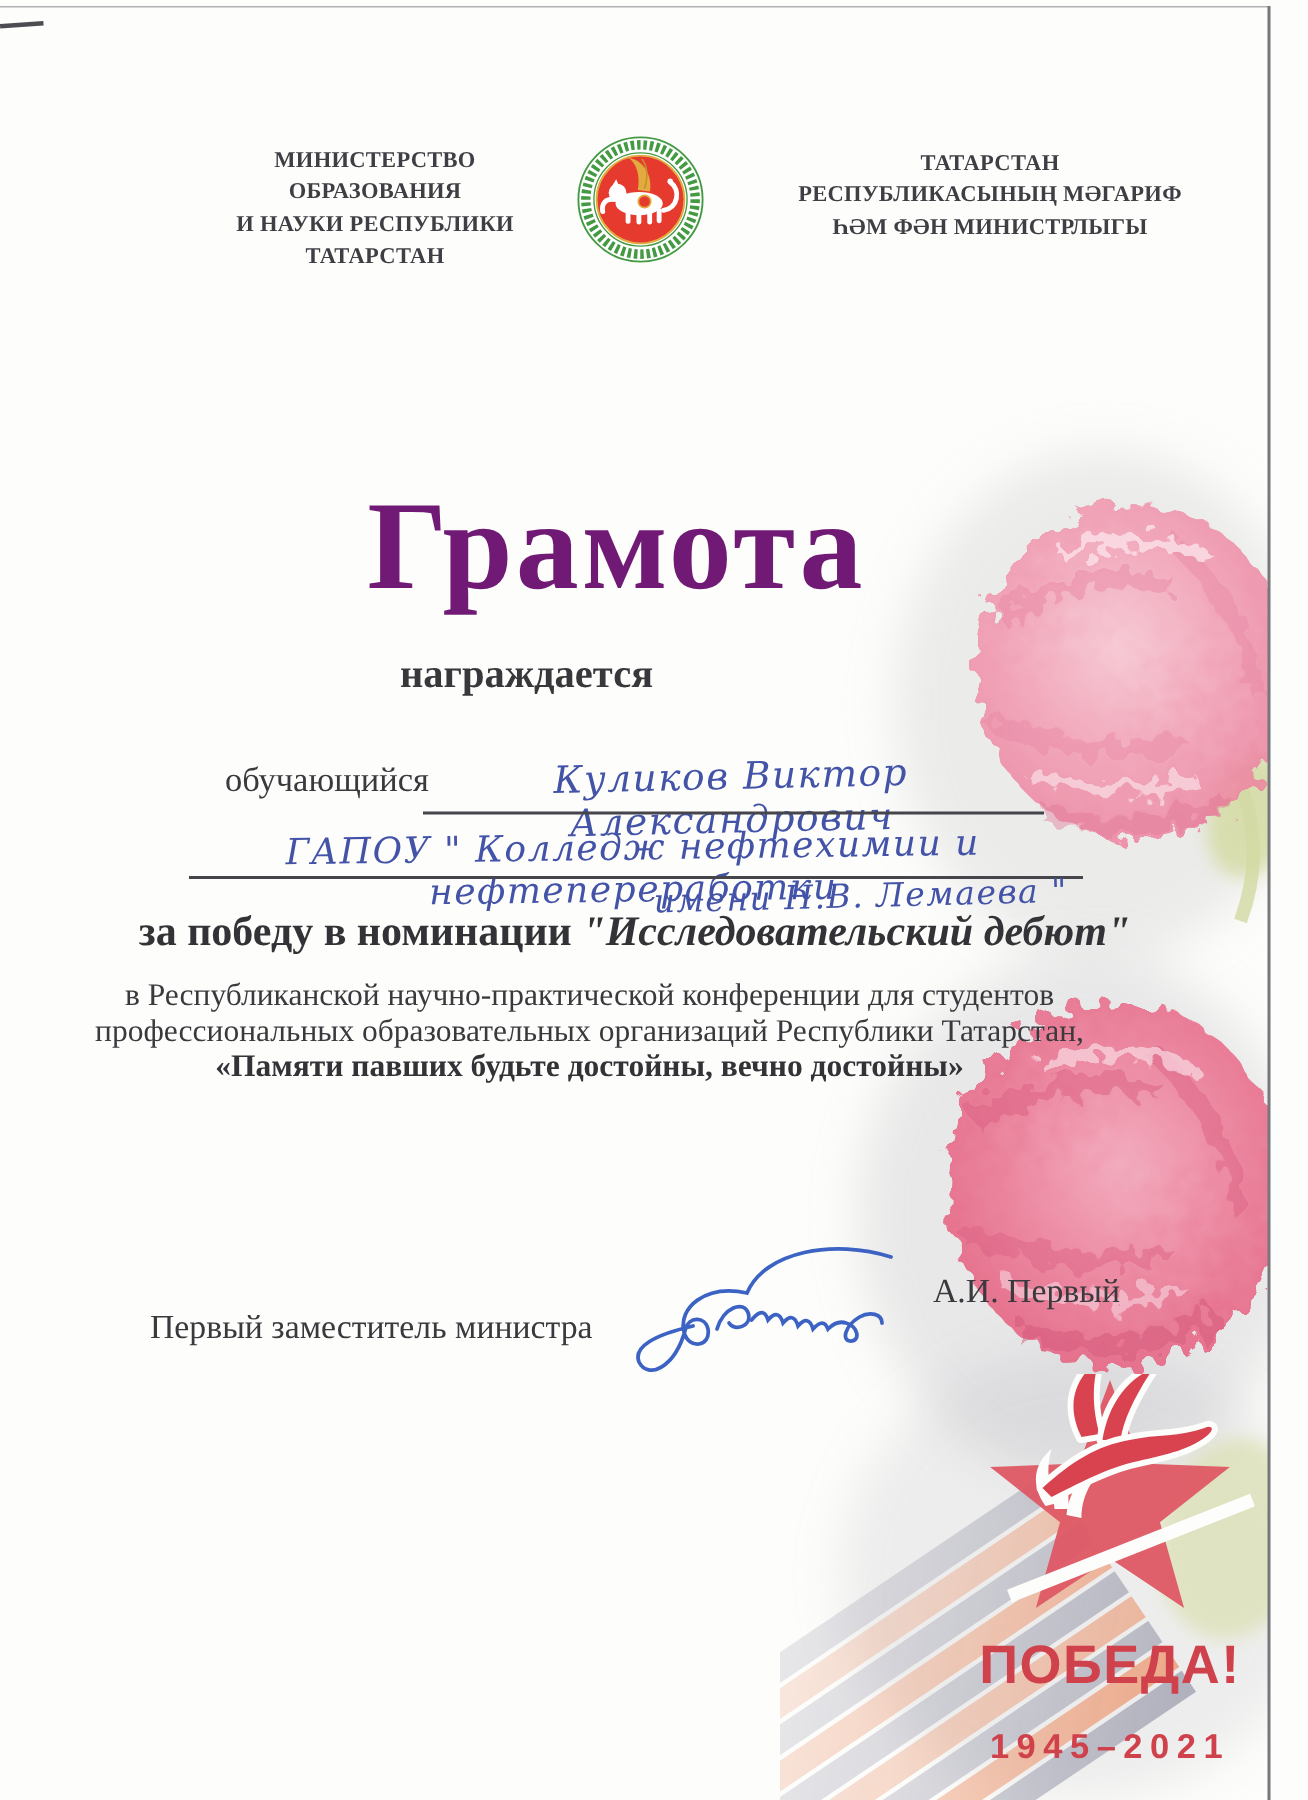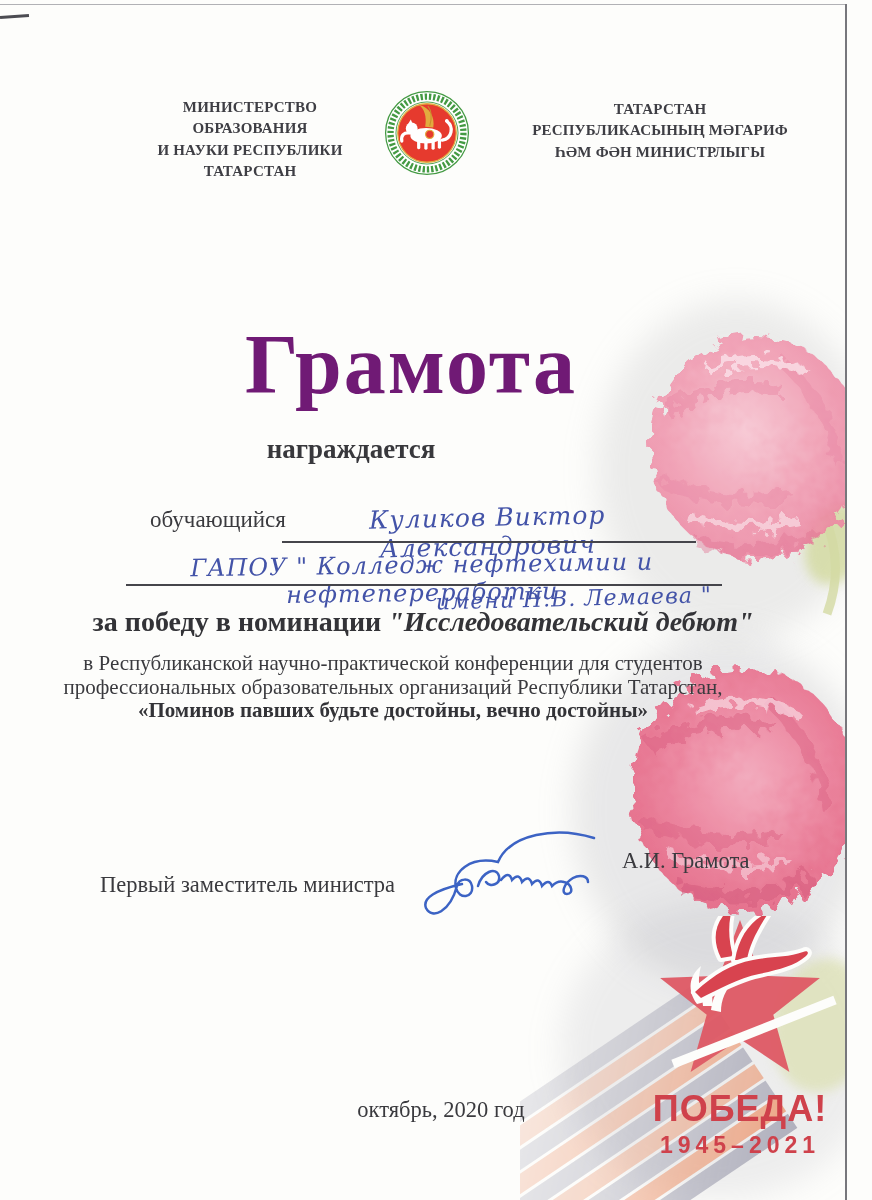--- a/index.html
+++ b/index.html
@@ -38,21 +38,21 @@
   .sig-pos{left:100px;top:872px;font-size:22.5px;color:#3a3a3e;}
   .sig-name{left:622px;top:848px;font-size:22.5px;color:#3a3a3e;}
   .sig-svg{left:406px;top:824px;}
   
   .date{left:0;top:1097px;width:846px;text-align:center;padding-left:36px;box-sizing:border-box;font-size:22.5px;color:#3a3a3e;}
   
   .victory{left:630px;top:916px;width:220px;text-align:center;}
   .victory .vtitle{font-family:"Liberation Sans","DejaVu Sans",sans-serif;font-weight:bold;
                    font-size:36px;letter-spacing:1px;color:#cf414b;margin-top:2px;}
   .victory .vyears{font-family:"Liberation Sans","DejaVu Sans",sans-serif;font-weight:bold;
-                   font-size:23px;letter-spacing:5px;color:#cf414b;margin-top:2px;}
+                   font-size:23px;letter-spacing:5px;color:#cf414b;margin-top:20px;}
   
   .soft{border-radius:50%;filter:blur(16px);}
   .shadow1{left:596px;top:300px;width:280px;height:340px;background:rgba(165,165,172,.20);}
   .shadow2{left:572px;top:636px;width:300px;height:350px;background:rgba(160,160,170,.22);}
   .shadow3{left:560px;top:900px;width:320px;height:300px;background:rgba(150,150,162,.15);}
   .leaf{border-radius:50%;filter:blur(6px);}
   .leaf1{left:806px;top:502px;width:58px;height:84px;background:rgba(204,214,140,.65);transform:rotate(18deg);}
   .leaf2{left:772px;top:958px;width:100px;height:135px;background:rgba(208,216,140,.45);transform:rotate(10deg);}
 </style>
 </head>
@@ -203,33 +203,32 @@
     <div class="abs uline u2"></div>
     <div class="abs hand hand-org2">имени Н.В. Лемаева "</div>
 
     <div class="abs award-line">
       <span>за победу в номинации </span><span class="nom">"Исследовательский дебют"</span>
     </div>
 
     <div class="abs event">
       <div>в Республиканской  научно-практической конференции для студентов</div>
       <div>профессиональных образовательных организаций Республики Татарстан,</div>
-      <div class="b">«Поминов павших будьте достойны, вечно достойны»</div>
+      <div class="b">«Памяти павших будьте достойны, вечно достойны»</div>
     </div>
 
     <div class="abs sig-pos">Первый заместитель министра</div>
     <svg class="abs sig-svg" width="206" height="94" viewBox="0 0 206 94">
       <g fill="none" stroke="#3c63c4" stroke-width="2.5" stroke-linecap="round">
         <path d="M188,14 C150,2 104,10 92,38 C64,32 46,48 50,64 C53,76 68,74 66,62 C64,53 53,54 51,62 C44,88 26,96 20,84 C16,74 30,66 56,60"></path>
         <path d="M72,62 C76,48 90,42 93,52 C95,60 84,64 80,58"></path>
         <path d="M95,56 Q103,46 106,56 Q113,48 116,58 Q123,50 126,60 Q133,52 136,62 Q143,54 146,62 Q152,56 158,58 C166,60 168,70 161,70 C155,70 157,60 167,54 C174,50 182,52 182,58"></path>
       </g>
     </svg>
-    <div class="abs sig-name">А.И. Грамота</div>
-
-    <div class="abs date">октябрь, 2020 год</div>
+    <div class="abs sig-name">А.И. Первый</div>
+
 
     <div class="abs edge-top"></div>
     <div class="abs corner-dash"></div>
   </div>
 
   <div class="abs edge-right"></div>
 </div>
 
 </body></html>

